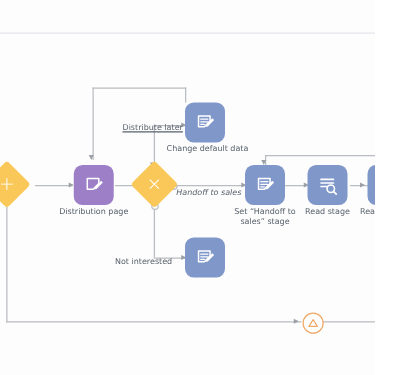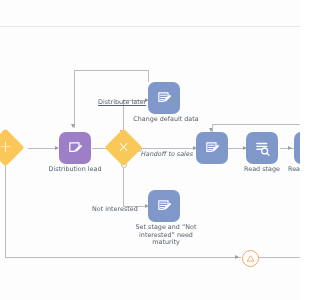--- a/index.html
+++ b/index.html
@@ -85,21 +85,21 @@
     <div class="diamond"></div>
     <div class="dia-gly">+</div>
   </div>
 
   <div class="node n-purple" style="left:59px;top:132px;">
     <svg width="17" height="17" viewBox="0 0 24 24">
       <path d="M4 4h13v5.5l-6.5 6.5H4z" fill="none" stroke="#ffffff" stroke-width="1.7" stroke-linejoin="round"></path>
       <path d="M19.6 6.6l2 2-7.2 7.2-2.6.6.6-2.6z" fill="#ffffff"></path>
     </svg>
   </div>
-  <div class="lbl" style="left:45px;top:166px;width:60px;">Distribution lead</div>
+  <div class="lbl" style="left:45px;top:166px;width:60px;">Distribution page</div>
 
   <div class="dia-wrap" style="left:110px;top:134px;">
     <div class="diamond"></div>
     <div class="dia-gly">×</div>
   </div>
 
   <div class="node n-blue" style="left:148px;top:82px;">
     <svg width="17" height="17" viewBox="0 0 24 24">
       <path d="M4 4h13v5.5l-6.5 6.5H4z" fill="none" stroke="#ffffff" stroke-width="1.7" stroke-linejoin="round"></path>
       <path d="M6.5 7.5h8M6.5 10.5h8M6.5 13.5h4" stroke="#ffffff" stroke-width="1.5" stroke-linecap="round"></path>
@@ -108,31 +108,30 @@
   </div>
   <div class="lbl" style="left:130px;top:116px;width:72px;">Change default data</div>
 
   <div class="node n-blue" style="left:196px;top:132px;">
     <svg width="17" height="17" viewBox="0 0 24 24">
       <path d="M4 4h13v5.5l-6.5 6.5H4z" fill="none" stroke="#ffffff" stroke-width="1.7" stroke-linejoin="round"></path>
       <path d="M6.5 7.5h8M6.5 10.5h8M6.5 13.5h4" stroke="#ffffff" stroke-width="1.5" stroke-linecap="round"></path>
       <path d="M19.6 6.6l2 2-7.2 7.2-2.6.6.6-2.6z" fill="#ffffff"></path>
     </svg>
   </div>
+  <div class="lbl" style="left:183px;top:166px;width:58px;">Set “Handoff to
+sales” stage</div>
 
   <div class="node n-blue" style="left:148px;top:190px;">
     <svg width="17" height="17" viewBox="0 0 24 24">
       <path d="M4 4h13v5.5l-6.5 6.5H4z" fill="none" stroke="#ffffff" stroke-width="1.7" stroke-linejoin="round"></path>
       <path d="M6.5 7.5h8M6.5 10.5h8M6.5 13.5h4" stroke="#ffffff" stroke-width="1.5" stroke-linecap="round"></path>
       <path d="M19.6 6.6l2 2-7.2 7.2-2.6.6.6-2.6z" fill="#ffffff"></path>
     </svg>
   </div>
-  <div class="lbl" style="left:132px;top:224px;width:68px;">Set stage and “Not
-interested” need
-maturity</div>
 
   <div class="node n-blue" style="left:246px;top:132px;">
     <svg width="17" height="17" viewBox="0 0 24 24">
       <path d="M4 5h14M4 9h14M4 13h7" stroke="#ffffff" stroke-width="1.9" stroke-linecap="round"></path>
       <circle cx="15" cy="15.5" r="4.2" fill="none" stroke="#ffffff" stroke-width="1.8"></circle>
       <path d="M18.2 18.7l3 3" stroke="#ffffff" stroke-width="1.9" stroke-linecap="round"></path>
     </svg>
   </div>
   <div class="lbl" style="left:234px;top:166px;width:56px;">Read stage</div>
 

